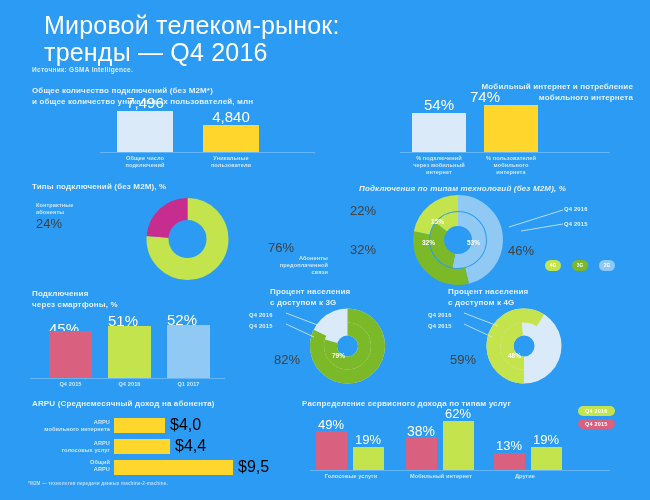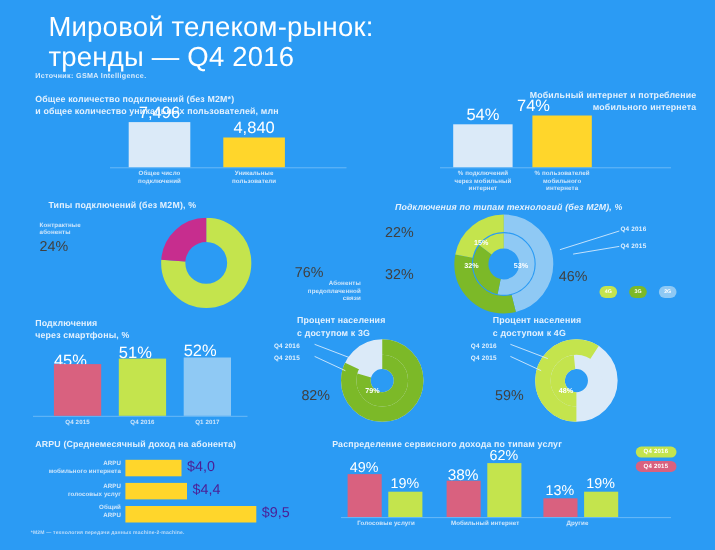--- a/index.html
+++ b/index.html
@@ -68,21 +68,21 @@
     position: absolute; width: 16px; height: 11px; border-radius: 6px;
     font-size: 4.8px; font-weight: 700; color: #ffffff;
     display: flex; align-items: center; justify-content: center;
   }
   .hbar-lab {
     position: absolute; font-size: 5.6px; font-weight: 700; color: #cfe6fb;
     text-align: right; line-height: 7px; letter-spacing: .1px;
   }
   .hbar { position: absolute; background: #ffd62b; }
   .hbar-val {
-    position: absolute; font-size: 13px; font-weight: 300; color: #4c1d95;
+    position: absolute; font-size: 16px; font-weight: 300; color: #000000;
     white-space: nowrap;
   }
   .footnote {
     position: absolute; left: 28px; top: 481px;
     font-size: 4.6px; color: #bcdcfa; font-weight: 700; letter-spacing: .15px;
   }
   .leader { position: absolute; }
 </style>
 </head>
 <body>
@@ -118,21 +118,21 @@
     <div class="axis" style="left:400px; top:152px; width:210px;"></div>
     <div class="bar-val" style="left:405px; top:96px; width:68px;">54%</div>
     <div class="bar" style="left:412px; top:113px; height:39px; width:54px; background:#dbeaf8;"></div>
     <div class="bar-lab" style="left:403px; top:155px; width:72px;">% подключений<br>через мобильный<br>интернет</div>
 
     <div class="bar-val" style="left:451px; top:88px; width:68px;">74%</div>
     <div class="bar" style="left:484px; top:105px; height:47px; width:54px; background:#ffd62b;"></div>
     <div class="bar-lab" style="left:475px; top:155px; width:72px;">% пользователей<br>мобильного<br>интернета</div>
   </div>
 
-  <div class="sect-title" style="left:32px; top:182px; width:300px;margin-left:12px;">Типы подключений (без M2M), %</div>
+  <div class="sect-title" style="left:32px; top:182px; width:300px;">Типы подключений (без M2M), %</div>
   <div class="donut-wrap" style="left:125px; top:198px;">
     <svg width="125" height="82" viewBox="0 0 125 82">
       <g transform="translate(62.5,41)">
 
         <circle r="30" fill="none" stroke="#c4e44d" stroke-width="22" transform="rotate(-90)" stroke-dasharray="143.3 188.5" stroke-dashoffset="0"></circle>
         <circle r="30" fill="none" stroke="#c72d8e" stroke-width="22" transform="rotate(-90)" stroke-dasharray="45.2 188.5" stroke-dashoffset="-143.3"></circle>
       </g>
     </svg>
   </div>
   <div class="donut-sub" style="left:36px; top:202px; width:72px;">

